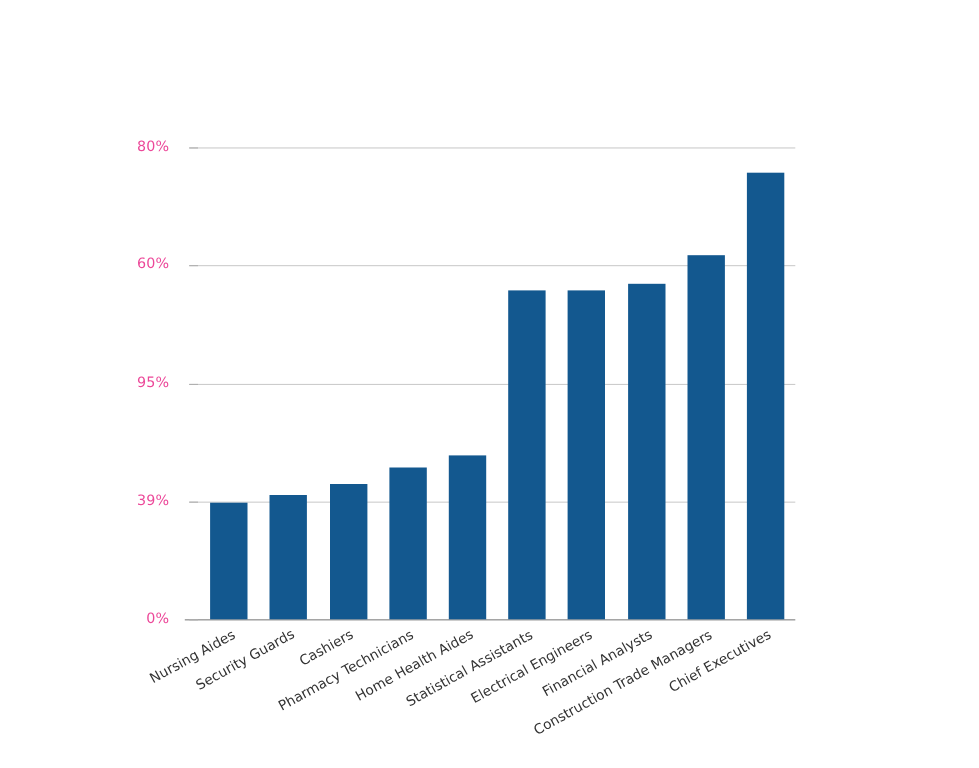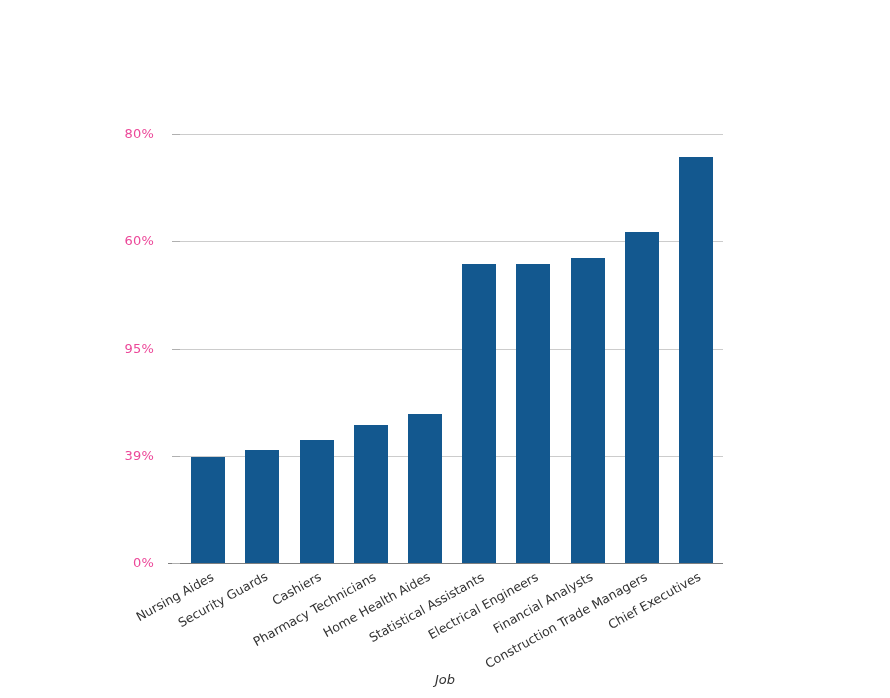--- a/index.html
+++ b/index.html
@@ -156,15 +156,14 @@
       <div class="xtick-label" style="visibility: visible; left: 273.271px; top: 594.18px;">Cashiers</div>
       <div class="xtick-label" style="visibility: visible; left: 254.002px; top: 634.904px;">Pharmacy Technicians</div>
       <div class="xtick-label" style="visibility: visible; left: 323.946px; top: 626.177px;">Home Health Aides</div>
       <div class="xtick-label" style="visibility: visible; left: 370.274px; top: 630.54px;">Statistical Assistants</div>
       <div class="xtick-label" style="visibility: visible; left: 428.847px; top: 628.116px;">Electrical Engineers</div>
       <div class="xtick-label" style="visibility: visible; left: 493.543px; top: 622.299px;">Financial Analysts</div>
       <div class="xtick-label" style="visibility: visible; left: 485.645px; top: 656.72px;">Construction Trade Managers</div>
       <div class="xtick-label" style="visibility: visible; left: 608.94px; top: 618.42px;">Chief Executives</div>
     </div>
 
-  <div class="x-axis-title">Job</div>
 
 </div>
 
 </body></html>

